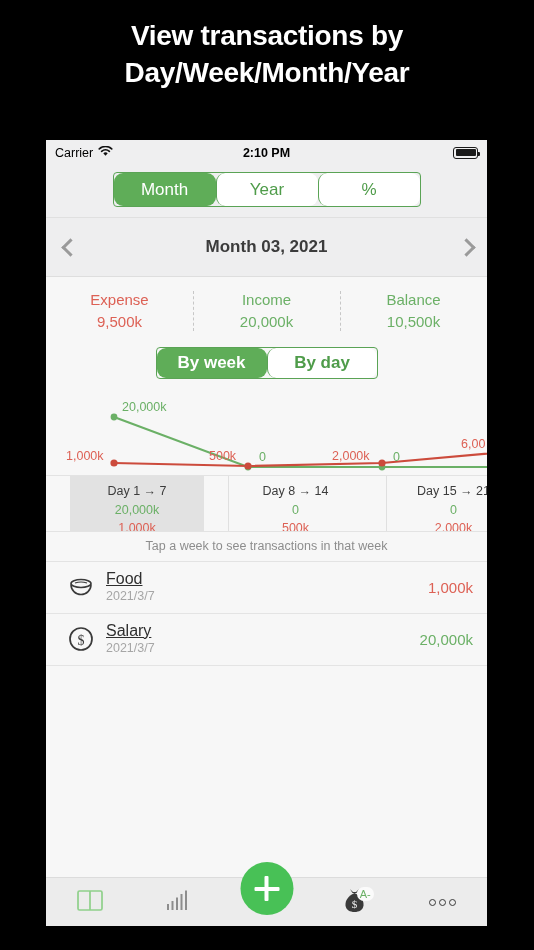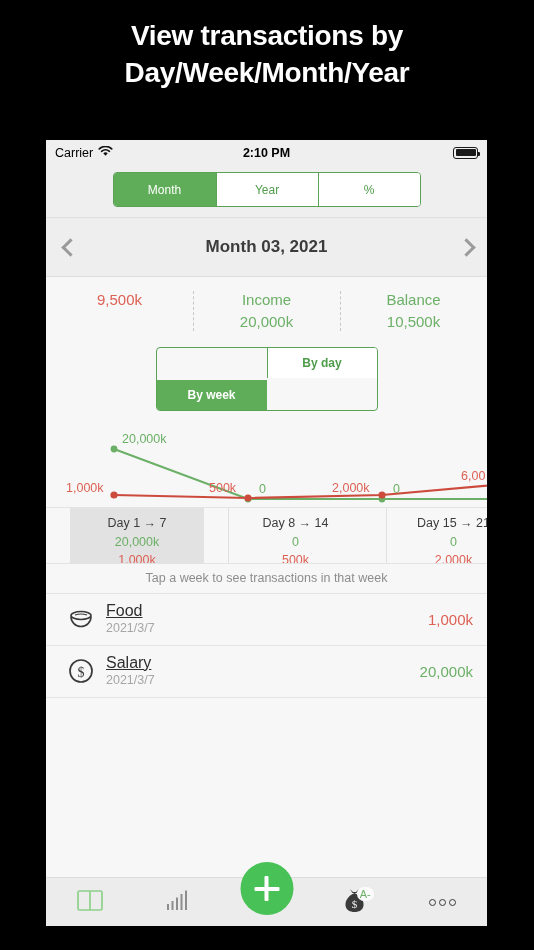--- a/index.html
+++ b/index.html
@@ -49,24 +49,25 @@
 
   
   .topseg-wrap {
     background:#efeff0; padding:7px 0 10px; display:flex; justify-content:center;
   }
   .seg {
     display:flex; border-radius:4px; overflow:hidden;
     border:1px solid #5aa355;
   }
   .seg > div {
-    font-size:12px; text-align:center;
+    font-size:17px; text-align:center;
     display:flex; align-items:center; justify-content:center;
     background:#fff; color:#4f9c4a;
     border-left:1px solid #5aa355;
+    border-radius:9px;
   }
   .seg > div:first-child { border-left:none; }
   .seg > div.on { background:#5fad58; color:#fff; }
   .topseg .s1 { width:102px; height:33px; }
   .topseg .s2 { width:102px; height:33px; }
   .topseg .s3 { width:102px; height:33px; }
 
   
   .monthnav {
     height:60px; background:#eeeeef;
@@ -93,21 +94,21 @@
     content:""; position:absolute; left:0; top:2px; bottom:2px;
     border-left:1.5px dashed #c7c7c7;
   }
   .sum-label { font-size:15px; line-height:1.45; }
   .sum-value { font-size:15px; line-height:1.45; }
   .red { color:#dd6155; }
   .green { color:#6bb066; }
 
   
   .weekseg-wrap { background:#f7f7f7; display:flex; justify-content:center; padding:6px 0 14px; }
-  .weekseg .w1 { width:110px; height:30px; font-weight:bold;margin-top:32px; }
+  .weekseg .w1 { width:110px; height:30px; font-weight:bold; }
   .weekseg .w2 { width:110px; height:30px; font-weight:bold; }
 
   
   .chartbox {
     position:relative; height:82px; background:#f7f7f7; overflow:hidden;
   }
   .chartbox svg { position:absolute; left:0; top:0; display:block; }
   .clabel {
     position:absolute; font-size:12.5px; white-space:nowrap;
   }
@@ -211,20 +212,21 @@
   </div>
 
   <div class="monthnav">
     <span class="chev left"></span>
     <span class="monthtitle">Month 03, 2021</span>
     <span class="chev"></span>
   </div>
 
   <div class="summary">
     <div class="sumcell">
+      <div class="sum-label red">Expense</div>
       <div class="sum-value red">9,500k</div>
     </div>
     <div class="sumcell">
       <div class="sum-label green">Income</div>
       <div class="sum-value green">20,000k</div>
     </div>
     <div class="sumcell">
       <div class="sum-label green">Balance</div>
       <div class="sum-value green">10,500k</div>
     </div>

